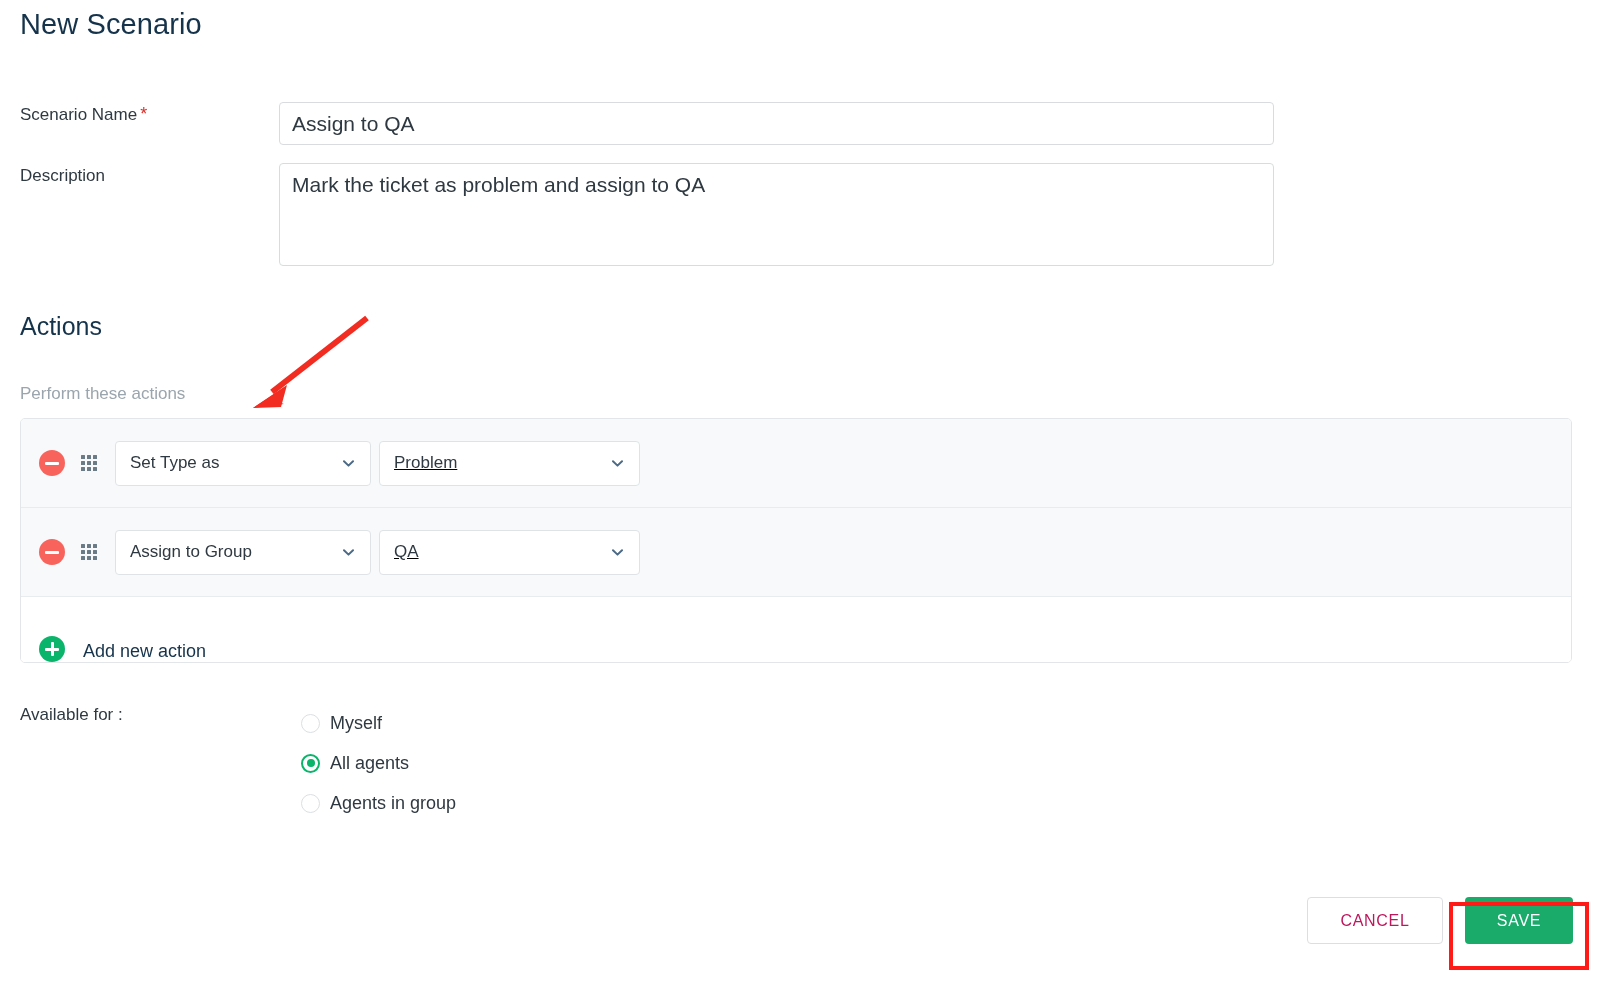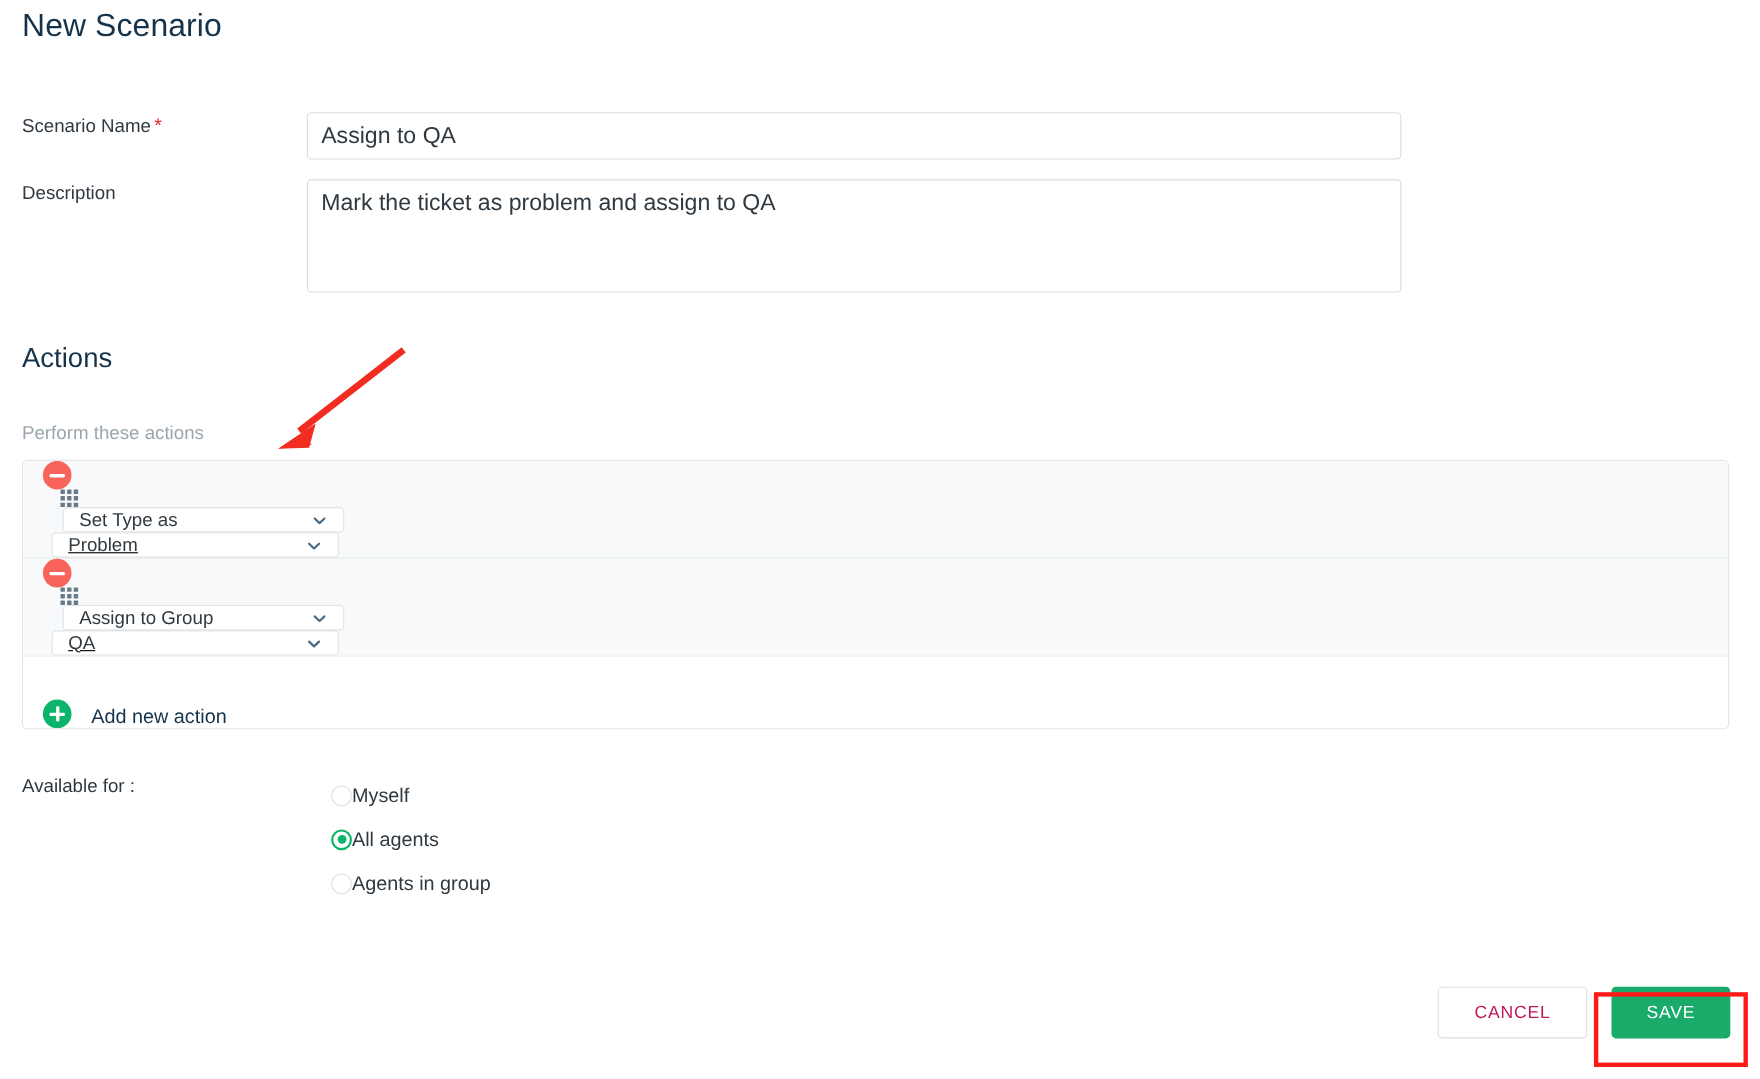--- a/index.html
+++ b/index.html
@@ -88,26 +88,25 @@
     position: absolute;
     left: 20px; top: 418px;
     width: 1552px;
     border: 1px solid #e3e6e8;
     border-radius: 5px;
     background: #fff;
     overflow: hidden;
   }
   .action-row {
     display: flex;
-    align-items: flex-start;
+    align-items: center;
     height: 89px;
     background: #f7f9fa;
     border-bottom: 1px solid #e9ecee;
     padding-left: 18px;
-    flex-direction: column;
   }
   #add-action-row {
     display: flex;
     align-items: flex-end;
     height: 65px;
     background: #ffffff;
     padding-left: 18px;
   }
 
   .minus-btn {
@@ -227,21 +226,21 @@
     content: "";
     position: absolute;
     left: 3.5px; top: 3.5px;
     width: 8px; height: 8px;
     border-radius: 50%;
     background: #0ab46b;
   }
   .radio-text {
     font-size: 18px;
     color: #2f3941;
-    margin-left: 0;
+    margin-left: 10px;
     white-space: nowrap;
   }
 
   
   #btn-cancel {
     position: absolute;
     left: 1307px; top: 897px;
     width: 136px; height: 47px;
     border: 1px solid #dcdfe2;
     border-radius: 4px;

